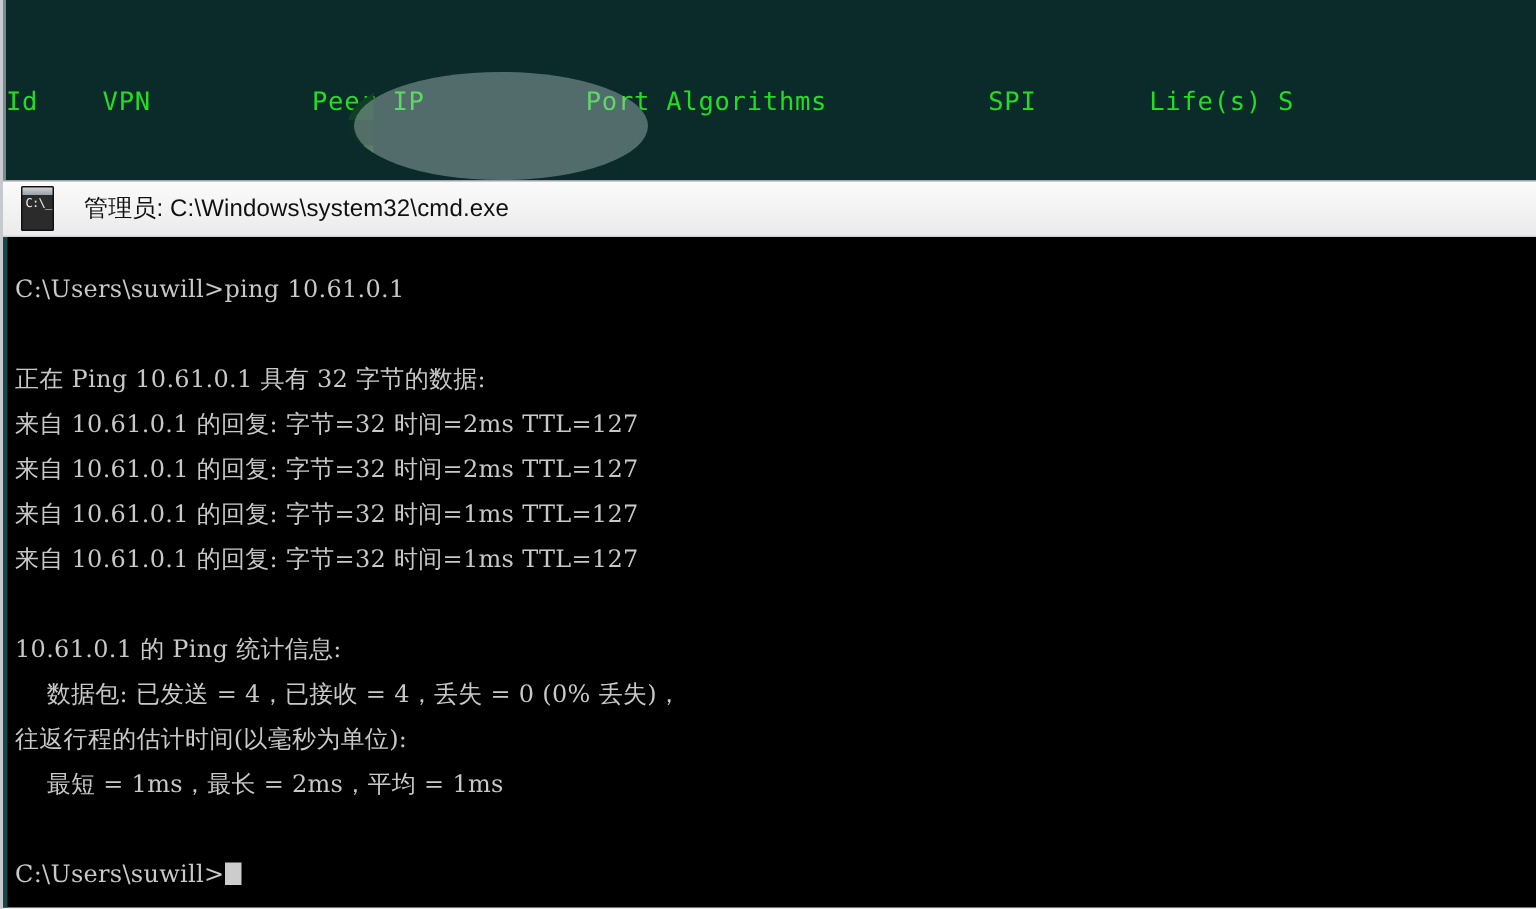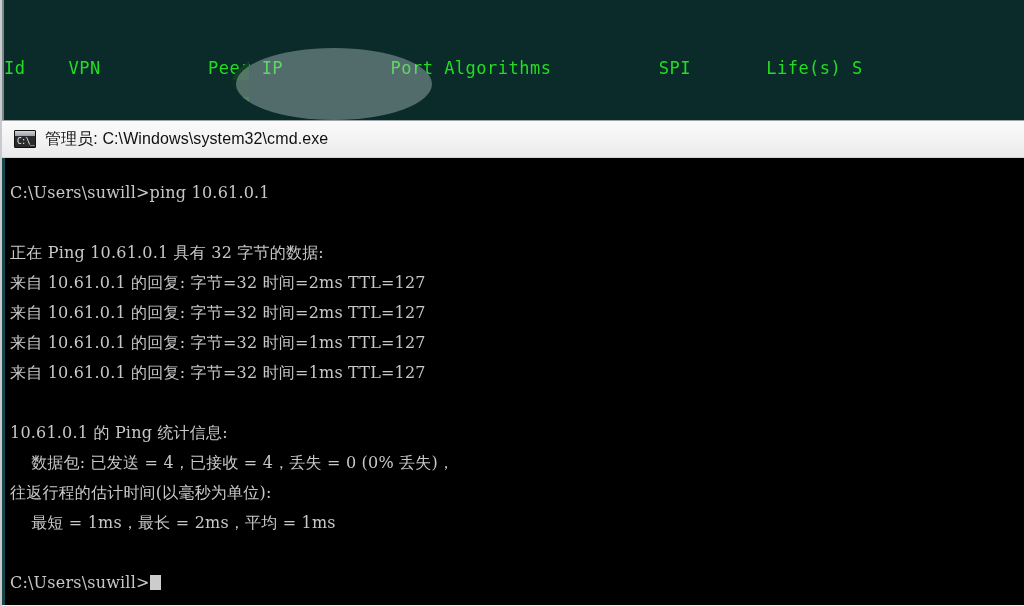--- a/index.html
+++ b/index.html
@@ -64,25 +64,25 @@
   #cmd-titlebar {
     position:relative;
     height:38px;
     background:linear-gradient(to bottom,#fbfbfb 0%,#f2f2f2 55%,#eaeaea 100%);
     border-top:1px solid #9fa4a8;
     border-bottom:1px solid #cfd3d6;
     display:flex; align-items:center;
     padding-left:12px;
   }
   #cmd-icon {
-    width:22px; height:18px;
+    width:22px; height:30px;
     background:#2b2b2b;
     border:1px solid #111;
     border-radius:1px;
-    margin-right:9px;
+    margin-right:20px;
     position:relative;
     flex:0 0 auto;
   }
   #cmd-icon::before{
     content:"";
     position:absolute; left:0; right:0; top:0; height:5px;
     background:linear-gradient(to bottom,#cfd3d6,#9aa0a4);
   }
   #cmd-icon .glyph{
     position:absolute; left:2px; top:5px; right:1px; bottom:0;

